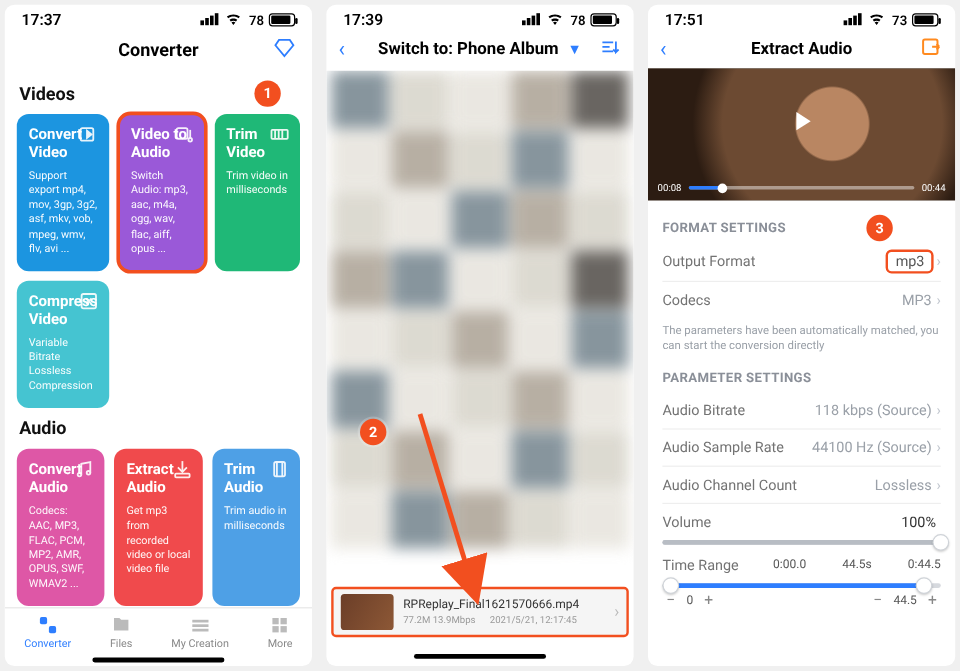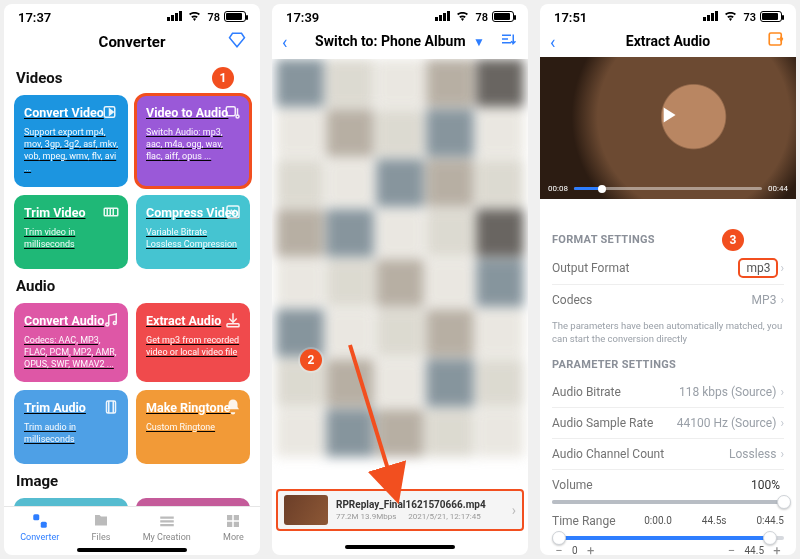--- a/index.html
+++ b/index.html
@@ -15,21 +15,21 @@
   .sigbars span { width:3px; background:#000; display:inline-block;}
   .sigbars span:nth-child(1){height:4px;} .sigbars span:nth-child(2){height:6px;} .sigbars span:nth-child(3){height:8px;} .sigbars span:nth-child(4){height:10px;}
   .wifi-icon { display:inline-block; margin:0 2px; }
 
   
   .header1 { display:flex; align-items:center; justify-content:center; position:relative; padding:6px 12px 10px; }
   .header1 .title { font-weight:700; font-size:15px; }
   .header1 .diamond { position:absolute; right:14px; color:#2e7eff; font-size:16px; }
   .content1 { flex:1; overflow:hidden; padding:0 10px; }
   .sect-title { font-size:15px; font-weight:700; margin:8px 0 8px 2px; color:#111; }
-  .cardgrid { display:grid; grid-template-columns:1fr 1fr; gap:8px;text-decoration:underline; }
+  .cardgrid { display:grid; grid-template-columns:1fr 1fr 1fr; gap:8px; }
   .card { border-radius:10px; padding:10px 10px 12px; color:#fff; position:relative; min-height:74px; }
   .card .ctitle { font-size:12.5px; font-weight:700; margin-bottom:6px; }
   .card .cdesc { font-size:9px; line-height:1.35; opacity:.96; }
   .card .cicon { position:absolute; top:8px; right:8px; width:18px; height:18px; opacity:.9; }
   .c-blue   { background:#1c95e0; }
   .c-purple { background:#9a59d8; }
   .c-teal   { background:#45c4d1; }
   .c-green  { background:#1fb877; }
   .c-pink   { background:#de57a6; }
   .c-red    { background:#f04a4c; }
@@ -52,31 +52,31 @@
   .header2 .back { position:absolute; left:10px; color:#2e7eff; font-size:18px; }
   .header2 .title { font-weight:700; font-size:14px; color:#000; }
   .header2 .title .chev { color:#2e7eff; font-size:12px; margin-left:4px; }
   .header2 .sortbtn { position:absolute; right:10px; color:#2e7eff; }
   .gallery { flex:1; position:relative; padding:0 4px; overflow:hidden; }
   .mosaic { display:grid; grid-template-columns:repeat(5,1fr); gap:2px; filter:blur(6px); opacity:.9; }
   .mosaic div { aspect-ratio:1; background:#ccc; }
   .mosaic div.a{background:#7a8a93;} .mosaic div.b{background:#d9d6cc;} .mosaic div.c{background:#b0a79a;} .mosaic div.d{background:#e8e5de;} .mosaic div.e{background:#595550;}
   .selbar { position:absolute; left:4px; right:4px; bottom:24px; background:#f5f5f5; border:2px solid #f24f1f; border-radius:4px; display:flex; align-items:center; padding:4px 6px; gap:8px; }
   .selbar .thumb { width:44px; height:30px; background:linear-gradient(120deg,#6b3e28,#8d5836); border-radius:3px; position:relative; }
-  .selbar .meta .fname { font-size:10px; font-weight:700; color:#333; }
+  .selbar .meta .fname { font-size:10px; font-weight:400; color:#333; }
   .selbar .meta .fdetail { font-size:8px; color:#999; margin-top:2px; }
   .selbar .chev { margin-left:auto; color:#bbb; font-size:14px; }
   .arrow2 { position:absolute; left:72px; top:280px; z-index:15; }
 
   
   .header3 { display:flex; align-items:center; justify-content:center; position:relative; padding:6px 10px 8px; }
   .header3 .back { position:absolute; left:10px; color:#2e7eff; font-size:18px; }
   .header3 .title { font-weight:700; font-size:14px; }
   .header3 .export { position:absolute; right:10px; color:#ff8a1f; }
-  .video-preview { margin:0 0 24px; height:142px; background:#3a2b1f; position:relative; overflow:hidden;}
+  .video-preview { margin:0 0 6px; height:110px; background:#3a2b1f; position:relative; overflow:hidden;}
   .video-preview .body { position:absolute; inset:0; background:radial-gradient(circle at 60% 42%, #b98662 0 18%, #6c4a32 19% 55%, #2c1c12 70%); }
   .video-preview .play { position:absolute; left:50%; top:42%; transform:translate(-50%,-50%); }
   .video-preview .play svg { width:26px; height:26px; }
   .video-preview .timebar { position:absolute; left:8px; right:8px; bottom:6px; display:flex; align-items:center; gap:6px; color:#fff; font-size:8px; }
   .video-preview .track { flex:1; height:3px; background:rgba(255,255,255,.45); border-radius:2px; position:relative; }
   .video-preview .track .prog { position:absolute; left:0; top:0; bottom:0; width:15%; background:#2e7eff; border-radius:2px; }
   .video-preview .track .knob { position:absolute; left:15%; top:50%; width:8px; height:8px; background:#fff; border-radius:50%; transform:translate(-50%,-50%); }
 
   .settings { flex:1; overflow:hidden; padding:0 12px; font-size:12px; color:#222; }
   .sect-head { font-size:11px; font-weight:700; color:#8a8f98; letter-spacing:.3px; margin:10px 0 6px; }

